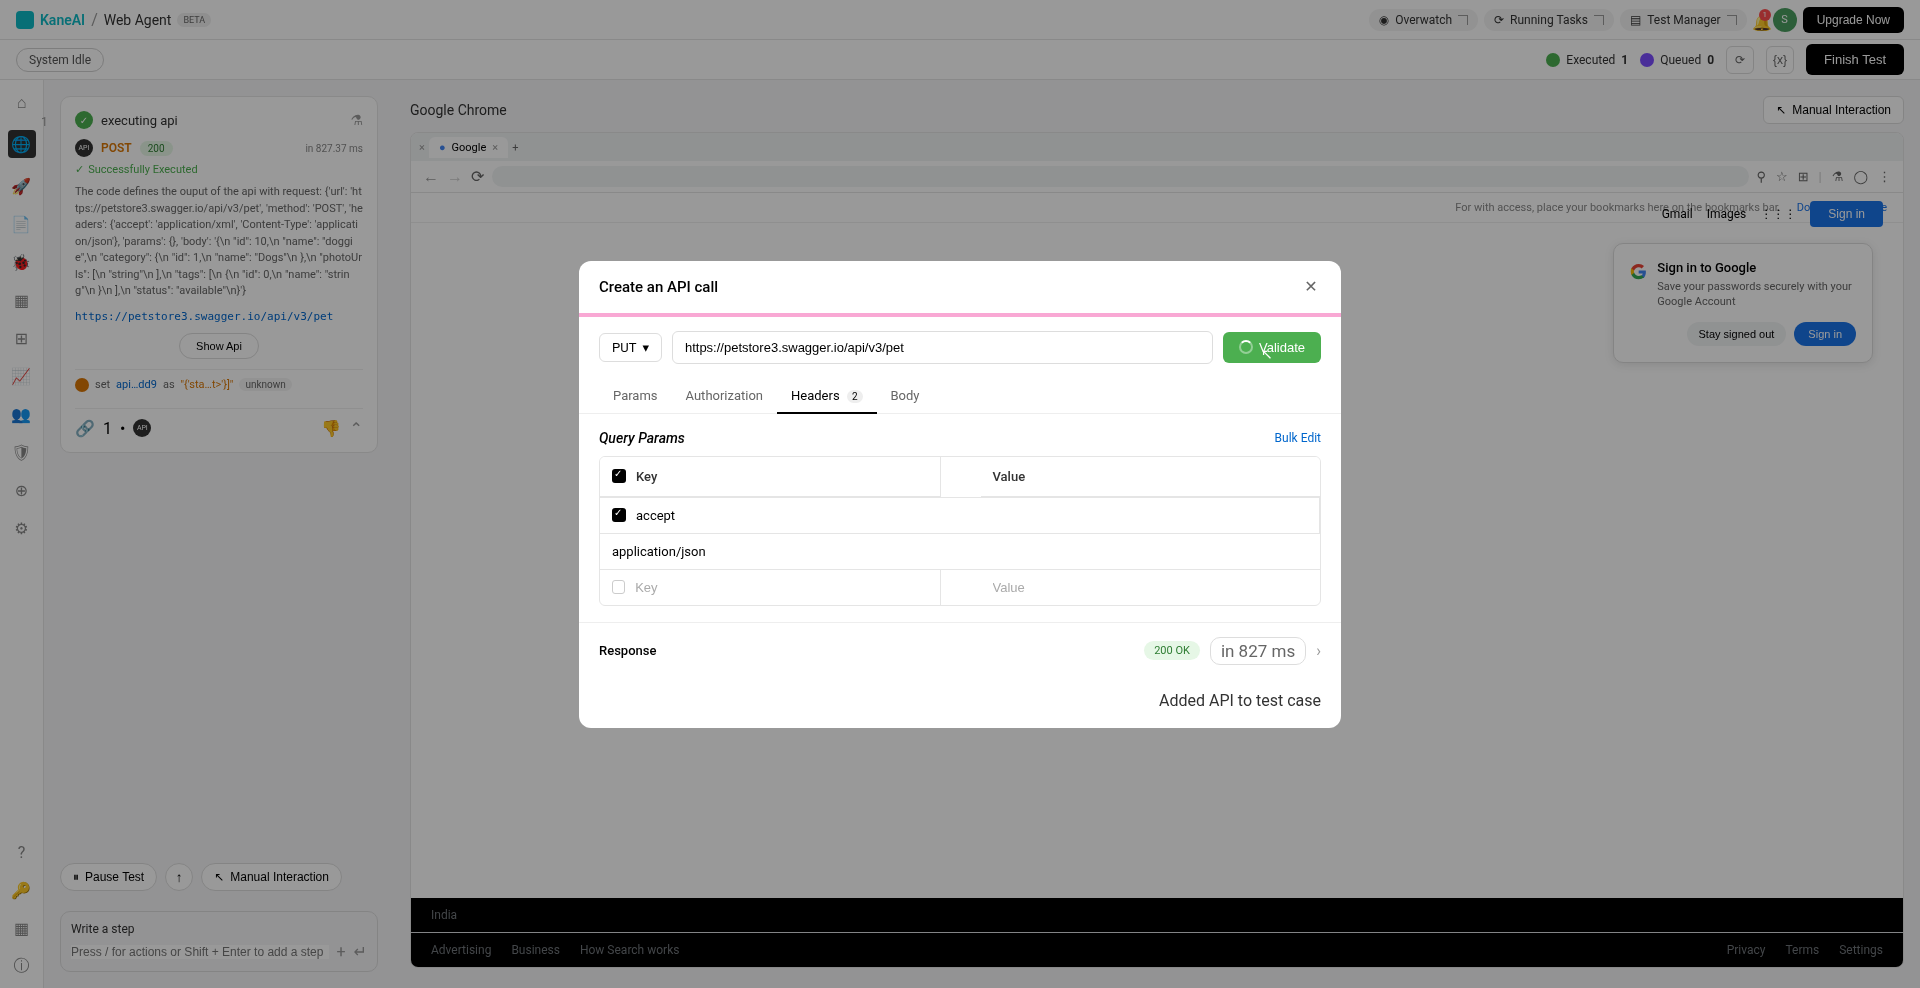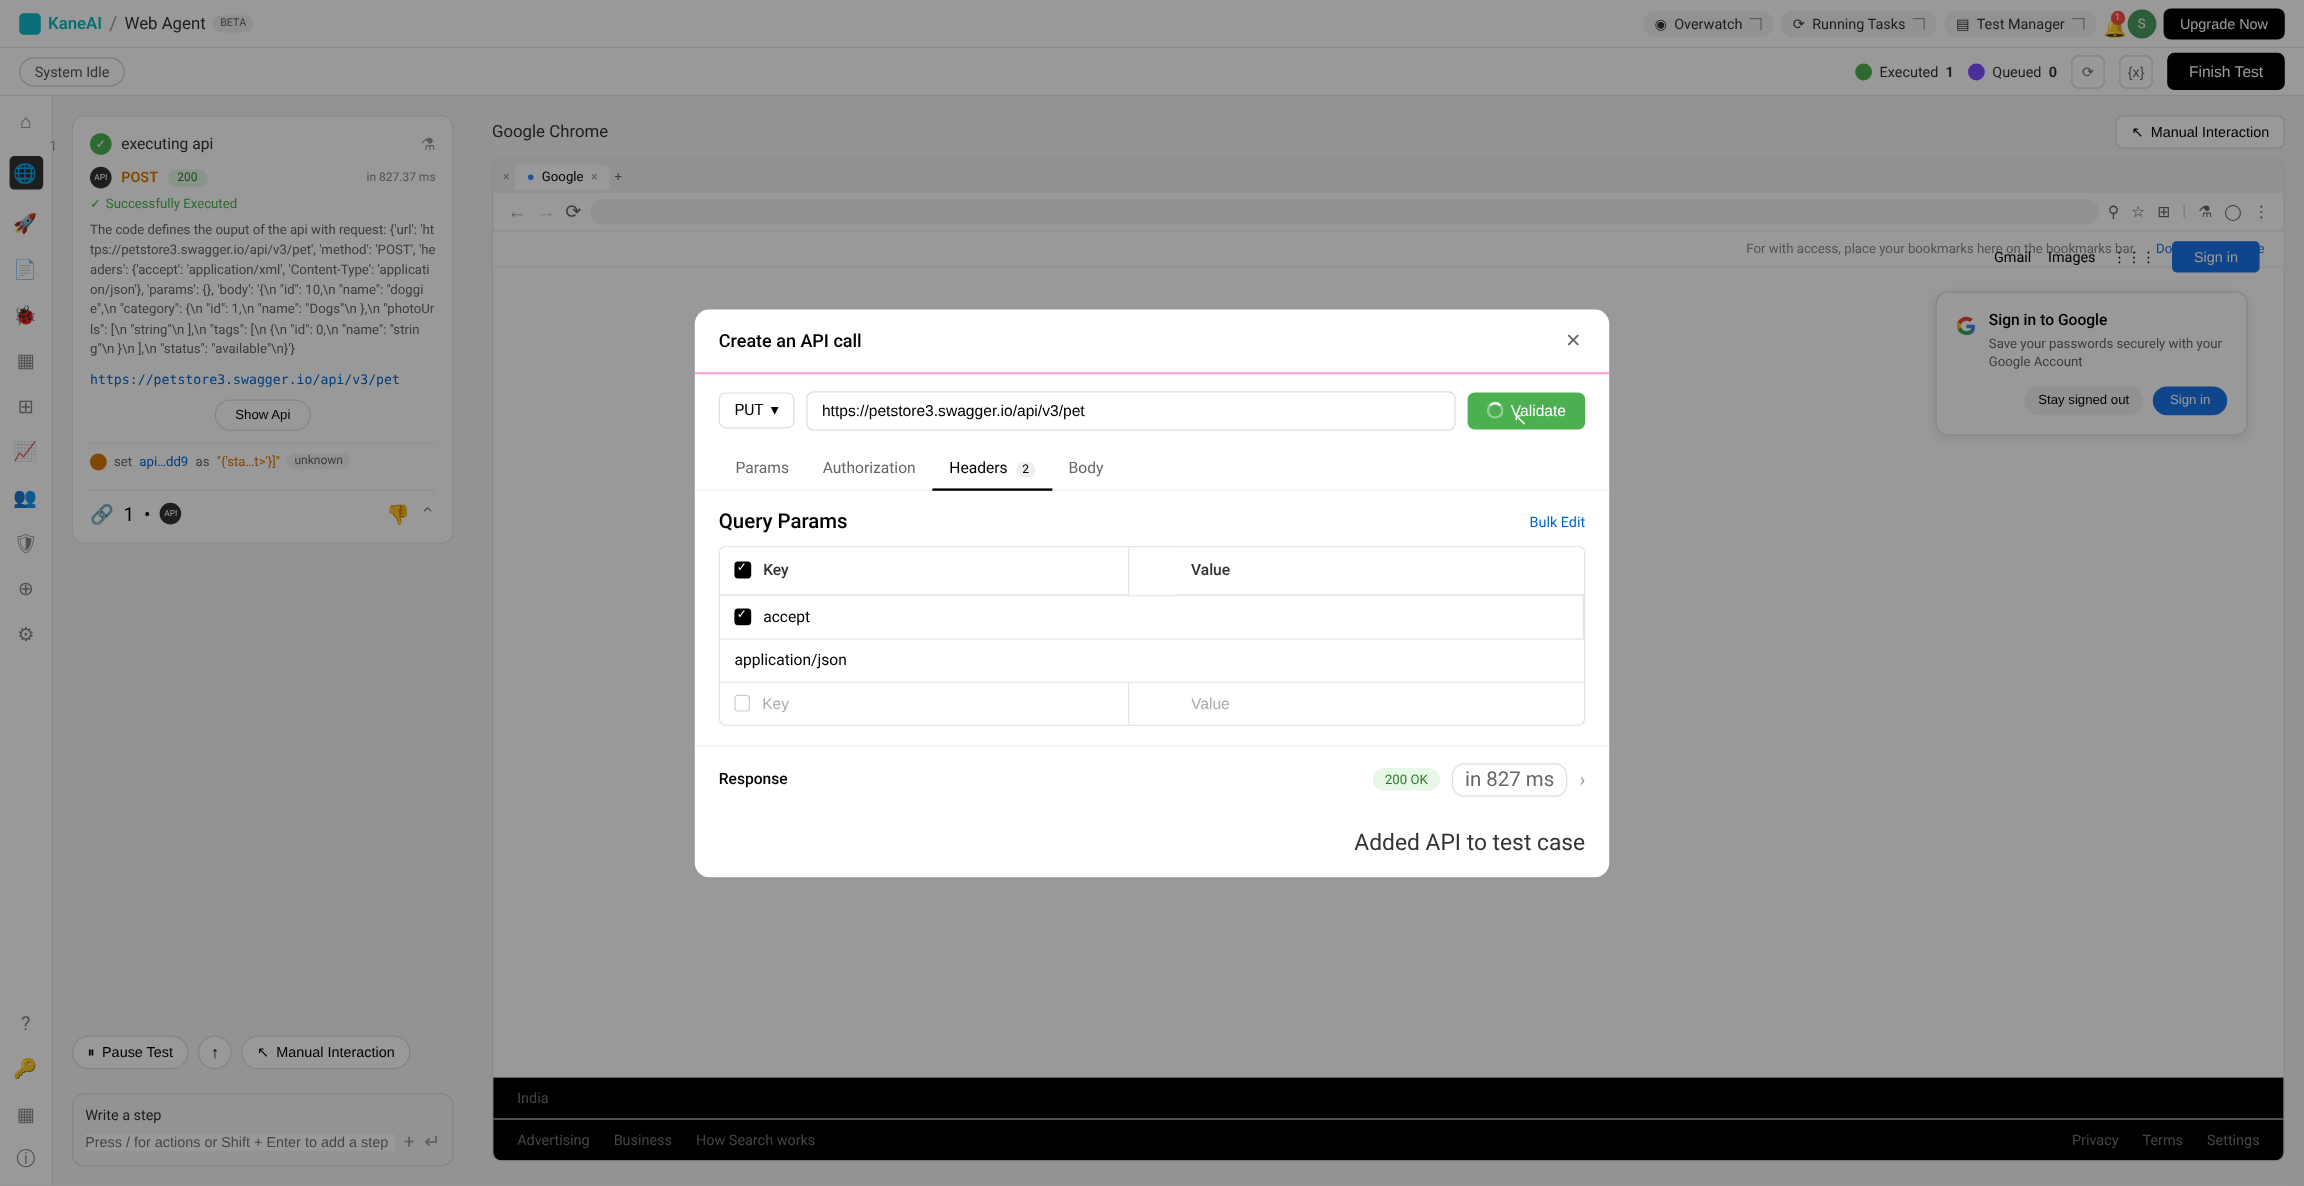--- a/index.html
+++ b/index.html
@@ -95,56 +95,56 @@
     .stay-out { background: #f1f3f4; padding: 6px 12px; border-radius: 16px; border: none; font-size: 11px; cursor: pointer; }
     .signin-sm { background: #1a73e8; color: #fff; padding: 6px 14px; border-radius: 16px; border: none; font-size: 11px; cursor: pointer; }
     .google-footer { position: absolute; bottom: 0; left: 0; right: 0; background: #000000; }
     .gf-row1 { padding: 10px 20px; border-bottom: 1px solid #dadce0; font-size: 12px; color: #70757a; }
     .gf-row2 { padding: 10px 20px; display: flex; justify-content: space-between; font-size: 12px; color: #70757a; }
     .gf-links { display: flex; gap: 20px; }
     
     
     .modal-overlay { position: fixed; inset: 0; background: rgba(0,0,0,0.4); display: flex; align-items: center; justify-content: center; z-index: 1000; }
     .modal { width: 762px; background: #fff; border-radius: 12px; overflow: hidden; }
-    .modal-header { padding: 16px 20px; display: flex; align-items: center; justify-content: space-between; border-bottom: 2px solid #f9a8d4; }
+    .modal-header { padding: 16px 20px; display: flex; align-items: center; justify-content: space-between; border-bottom: 4px solid #f9a8d4; }
     .modal-title { font-size: 15px; font-weight: 500; }
     .modal-close { width: 20px; height: 20px; display: flex; align-items: center; justify-content: center; cursor: pointer; color: #666; }
     .modal-urlrow { padding: 14px 20px; display: flex; gap: 10px; align-items: center; }
     .method-select { display: flex; align-items: center; gap: 6px; padding: 6px 12px; border: 1px solid #ddd; border-radius: 6px; font-size: 13px; cursor: pointer; }
     .url-field { flex: 1; padding: 8px 12px; border: 1px solid #ddd; border-radius: 6px; font-size: 13px; }
     .validate-btn { background: #4caf50; color: #fff; padding: 8px 16px; border-radius: 6px; border: none; font-size: 13px; cursor: pointer; display: flex; align-items: center; gap: 6px; position: relative; }
     .spinner { width: 14px; height: 14px; border: 2px solid rgba(255,255,255,0.4); border-top-color: #fff; border-radius: 50%; }
     .cursor-overlay { position: absolute; top: 14px; left: 38px; font-size: 14px; }
     .modal-tabs { display: flex; gap: 0; padding: 0 20px; border-bottom: 1px solid #eee; }
     .mtab { padding: 10px 14px; font-size: 13px; color: #666; cursor: pointer; position: relative; }
     .mtab.active { color: #000; }
     .mtab.active::after { content: ''; position: absolute; bottom: -1px; left: 0; right: 0; height: 2px; background: #000; }
     .tab-badge { background: #eee; font-size: 10px; padding: 1px 5px; border-radius: 8px; margin-left: 4px; }
     .query-section { padding: 16px 20px; }
     .query-hdr { display: flex; justify-content: space-between; align-items: center; margin-bottom: 10px; }
-    .query-title { font-size: 17px; font-weight: 500; }
+    .query-title { font-size: 14px; font-weight: 500; font-style: italic; }
     .bulk-edit { color: #0066cc; font-size: 12px; cursor: pointer; }
     .params-table { border: 1px solid #e5e5e5; border-radius: 6px; overflow: hidden; }
     .prow { display: flex; border-bottom: 1px solid #e5e5e5; gap: 40px; }
     .prow:last-child { border-bottom: none; }
     .pcell { flex: 1; padding: 10px 12px; font-size: 13px; display: flex; align-items: center; gap: 10px; }
     .pcell.key { border-right: 1px solid #e5e5e5; }
     .pcell.header { font-weight: 500; color: #333; }
     .checkbox { width: 14px; height: 14px; background: #000; border-radius: 3px; position: relative; }
     .checkbox::after { content: '✓'; color: #fff; font-size: 10px; position: absolute; top: -1px; left: 2px; }
     .checkbox.empty { background: #fff; border: 1px solid #ccc; }
     .checkbox.empty::after { display: none; }
     .pcell input { border: none; font-size: 13px; width: 100%; outline: none; }
     .pcell input::placeholder { color: #aaa; }
     .response-section { border-top: 1px solid #eee; padding: 14px 20px; display: flex; align-items: center; gap: 10px; }
     .response-title { font-size: 13px; font-weight: 500; flex: 1; }
     .resp-200 { background: #e6f7e6; color: #2e7d32; font-size: 11px; padding: 3px 10px; border-radius: 10px; }
     .resp-time { border: 1px solid #ddd; font-size: 17px; padding: 3px 10px; border-radius: 10px; color: #666; }
     .chevron { color: #999; cursor: pointer; }
-    .added-msg { padding: 12px 20px 18px; text-align: right; font-size: 19px; color: #333; }
+    .added-msg { padding: 12px 20px 18px; text-align: right; font-size: 16px; color: #333; }
     
     .g-svg { width: 24px; height: 24px; }
   </style>
 </head>
 <body>
 
 <div class="header">
   <div class="logo-area">
     <div class="logo-square"></div>
     <span class="brand">KaneAI</span>

